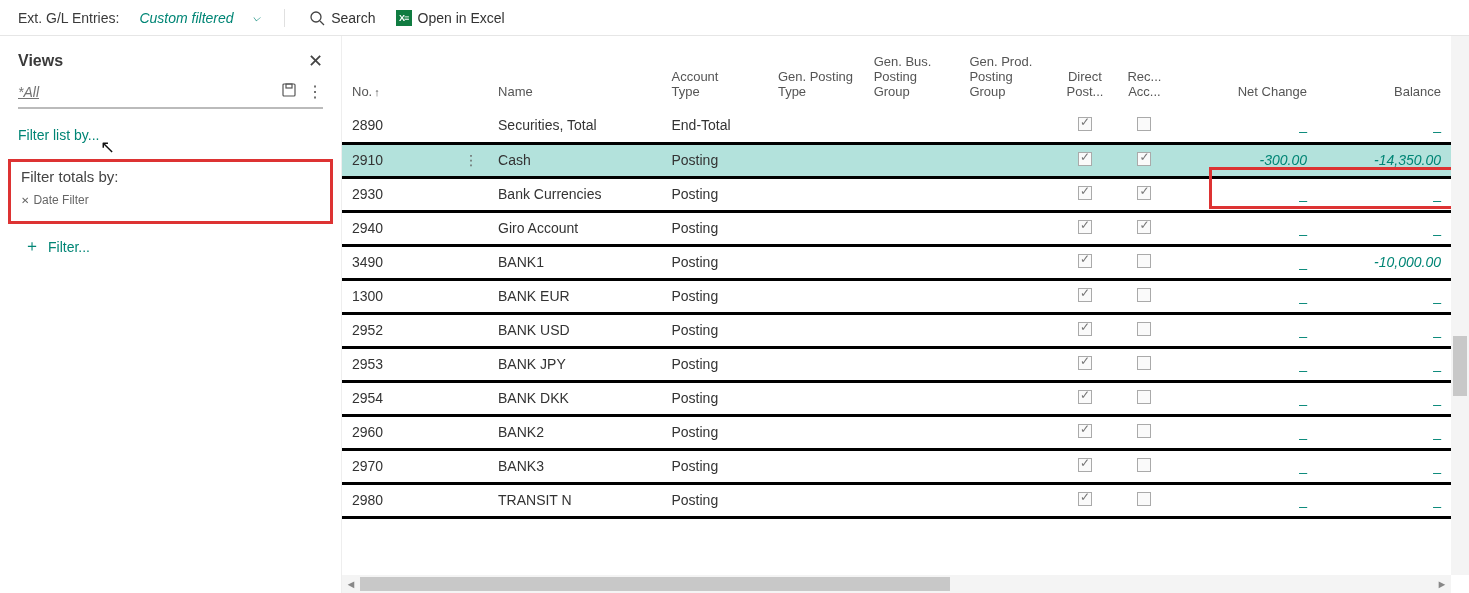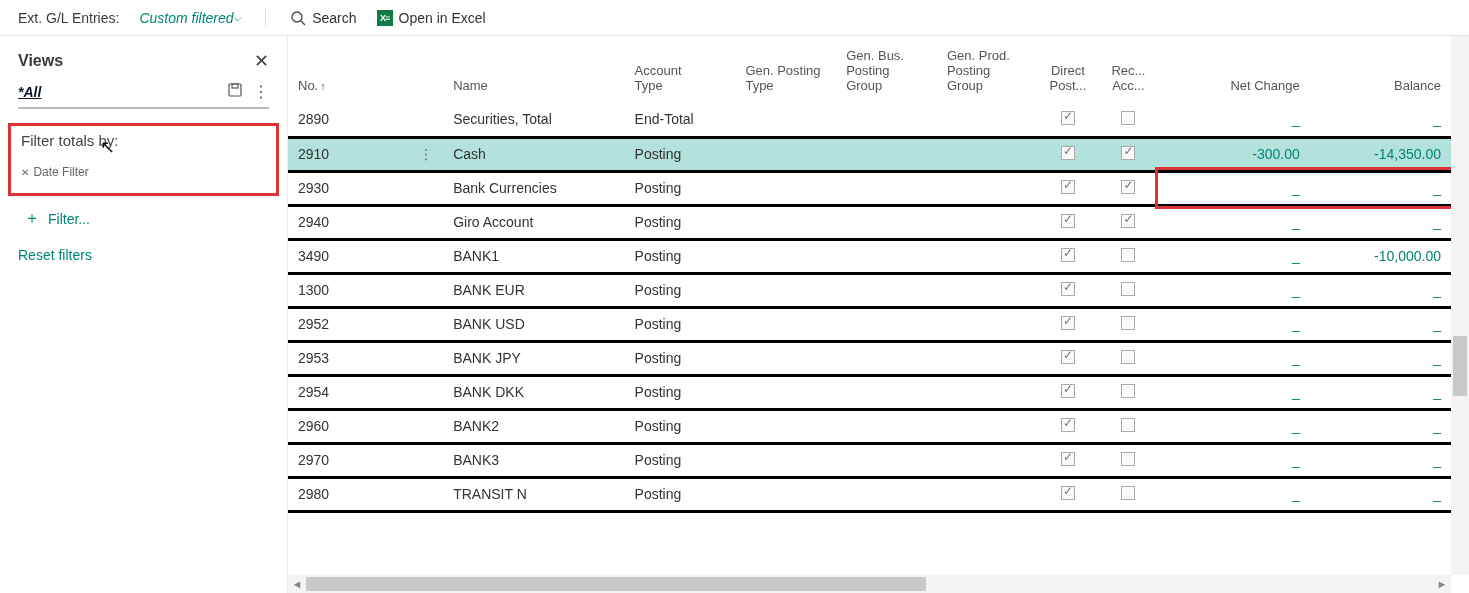--- a/index.html
+++ b/index.html
@@ -2,42 +2,42 @@
 <html><head>
 <meta charset="utf-8">
 <style>
   * { box-sizing: border-box; }
   html, body { margin:0; padding:0; font-family:"Segoe UI", Arial, sans-serif; font-size:14px; color:#222; background:#fff; }
   .app { width:1469px; height:593px; position:relative; display:flex; flex-direction:column; }
 
   
   .topbar { height:36px; display:flex; align-items:center; border-bottom:1px solid #e6e6e6; padding:0 18px; gap:20px; }
   .topbar .title { color:#3a3a3a; font-size:14px; }
-  .topbar .filter-status { color:#008575; font-style:italic; display:flex; align-items:center; gap:0; cursor:pointer; }
+  .topbar .filter-status { color:#008575; font-style:italic; display:flex; align-items:center; gap:19px; cursor:pointer; }
   .topbar .chev { font-size:10px; }
   .topbar .divider { width:1px; height:18px; background:#e0e0e0; margin:0 4px; }
   .topbar .action { display:flex; align-items:center; gap:6px; color:#333; cursor:pointer; }
   .topbar .icon-sm svg { width:16px; height:16px; display:block; }
 
   .body { flex:1; display:flex; overflow:hidden; }
 
   
-  .side { width:288px; border-right:1px solid #eee; padding:14px 18px 0 18px; display:flex; flex-direction:column; position:relative; }
+  .side { width:342px; border-right:1px solid #eee; padding:14px 18px 0 18px; display:flex; flex-direction:column; position:relative; }
   .views-head { display:flex; align-items:center; justify-content:space-between; margin-bottom:6px; }
   .views-head h3 { font-size:16px; font-weight:700; margin:0; color:#3a3a3a; }
   .views-head .close { font-size:18px; color:#444; cursor:pointer; }
   .view-row { display:flex; align-items:center; justify-content:space-between; padding:4px 0 6px; border-bottom:2px solid #bbb; margin-bottom:14px; }
-  .view-row .name { color:#0f172a; font-weight:700; font-style:italic; text-decoration:underline; }
+  .view-row .name { color:#737373; font-weight:400; font-style:italic; text-decoration:underline; }
   .view-row .icons { display:flex; align-items:center; gap:10px; color:#555; }
   .view-row .icons span { cursor:pointer; }
   .filter-list-by { color:#008575; cursor:pointer; padding:4px 0 16px; }
 
   
   .totals-box { border:3px solid #d33; margin-left:-10px; margin-right:-10px; padding:6px 10px 10px; }
-  .totals-box h4 { margin:0 0 16px 0; font-weight:400; font-size:15px; color:#444; }
+  .totals-box h4 { margin:0 0 8px 0; font-weight:400; font-size:15px; color:#444; }
   .date-filter-label { font-size:12px; color:#666; display:flex; align-items:center; gap:4px; margin-bottom:4px; }
   .date-filter-label .x { font-size:10px; cursor:pointer; }
   .date-input-wrap { position:relative; border:1px solid #008575; outline:1px dotted #008575; outline-offset:1px; display:flex; align-items:center; height:30px; }
   .date-input-wrap input { border:none; outline:none; flex:1; padding:0 8px; font-size:14px; height:100%; }
   .date-input-wrap .clear { color:#888; font-size:14px; padding:0 8px; cursor:pointer; }
 
   .add-filter { display:flex; align-items:center; gap:8px; color:#008575; cursor:pointer; padding:10px 0 0 6px; margin-top:2px; }
   .add-filter .plus { font-size:16px; }
 
   .reset-filters { color:#008575; cursor:pointer; margin-top:18px; }
@@ -50,21 +50,21 @@
   .table-inner { position:absolute; left:0; right:18px; top:0; bottom:18px; overflow:auto; }
   table { border-collapse:collapse; width:100%; }
   thead th { text-align:left; font-weight:400; color:#555; font-size:13px; padding:12px 10px 10px; vertical-align:bottom; white-space:nowrap; }
   thead th.num, tbody td.num { text-align:right; }
   thead th.ctr, tbody td.ctr { text-align:center; }
   thead th .sort { font-size:11px; margin-left:2px; }
   tbody tr { height:34px; border-bottom:3px solid #000000; }
   tbody td { padding:0 10px; color:#333; font-size:14px; white-space:nowrap; }
   tbody tr.selected { background:#b3e2dc; }
   tbody td .dash { color:#008575; font-size:14px; }
-  tbody td .linkval { color:#008575; }
+  tbody td .linkval { color:#008575;font-style:italic; }
   .row-menu { color:#666; cursor:pointer; visibility:hidden; }
   tbody tr.selected .row-menu { visibility:visible; }
 
   
   .cb { width:14px; height:14px; border:1px solid #aaa; display:inline-block; position:relative; background:#fafafa; }
   .cb.checked::after { content:"✓"; position:absolute; left:1px; top:-3px; font-size:12px; color:#777; }
 
   
   .highlight { position:absolute; border:3px solid #d33; pointer-events:none; }
 
@@ -119,35 +119,35 @@
             <svg width="16" height="16" viewBox="0 0 16 16">
                 <rect x="2" y="2" width="12" height="12" rx="1" fill="none" stroke="#555" stroke-width="1.2"></rect>
                 <rect x="5" y="2" width="6" height="4" fill="none" stroke="#555" stroke-width="1.2"></rect>
               </svg>
           </span>
           <span style="font-size:16px;line-height:6px;">⋮</span>
         </span>
       </div>
       <div class="cursor">↖</div>
 
+      <div class="filter-list-by">Filter list by...</div>
 
       <div class="totals-box">
         <h4>Filter totals by:</h4>
         <div class="date-filter-label">
           <span class="x">✕</span>
           <span>Date Filter</span>
         </div>
       </div>
 
       <div class="add-filter">
         <span class="plus">＋</span>
         <span>Filter...</span>
       </div>
 
-      <div class="reset-filters">Reset filters</div>
     </div>
 
     <div class="table-wrap">
       <div class="table-inner">
         <table>
           <colgroup>
             <col style="width:120px">
             <col style="width:28px">
             <col style="width:180px">
             <col style="width:110px">
@@ -164,21 +164,21 @@
               <th><span>No.</span><span class="sort">↑</span></th>
               <th></th>
               <th>Name</th>
               <th>
                   <div style="max-width:70px;white-space:normal;">Account Type</div>
                 </th>
               <th>
                   <div style="max-width:80px;white-space:normal;">Gen. Posting Type</div>
                 </th>
               <th>
-                  <div style="max-width:90px;white-space:normal;">Gen. Bus. Posting Group</div>
+                  <div style="max-width:90px;white-space:normal;margin-top:6px;">Gen. Bus. Posting Group</div>
                 </th>
               <th>
                   <div style="max-width:90px;white-space:normal;">Gen. Prod. Posting Group</div>
                 </th>
               <th class="ctr">
                   <div style="max-width:50px;white-space:normal;">Direct Post...</div>
                 </th>
               <th class="ctr">
                   <div style="max-width:50px;white-space:normal;">Rec... Acc...</div>
                 </th>

